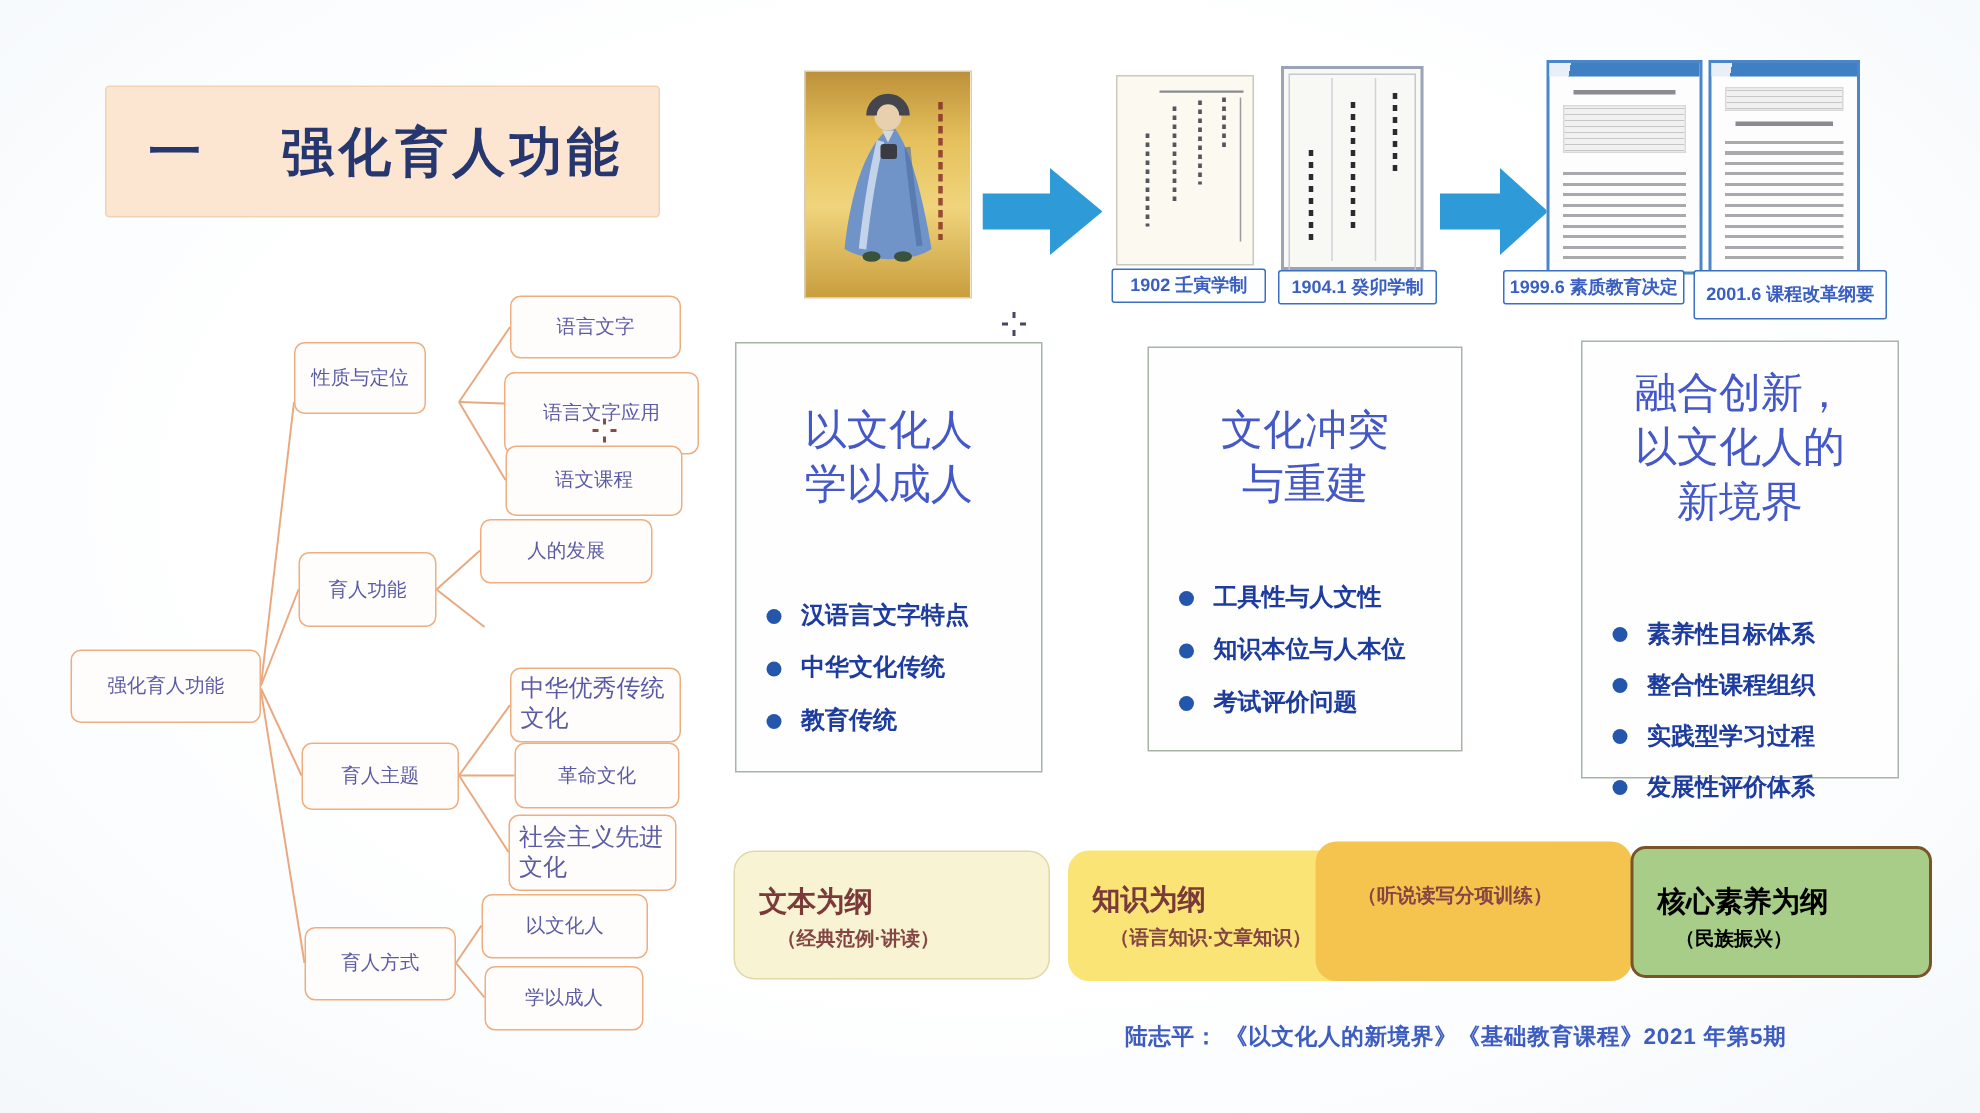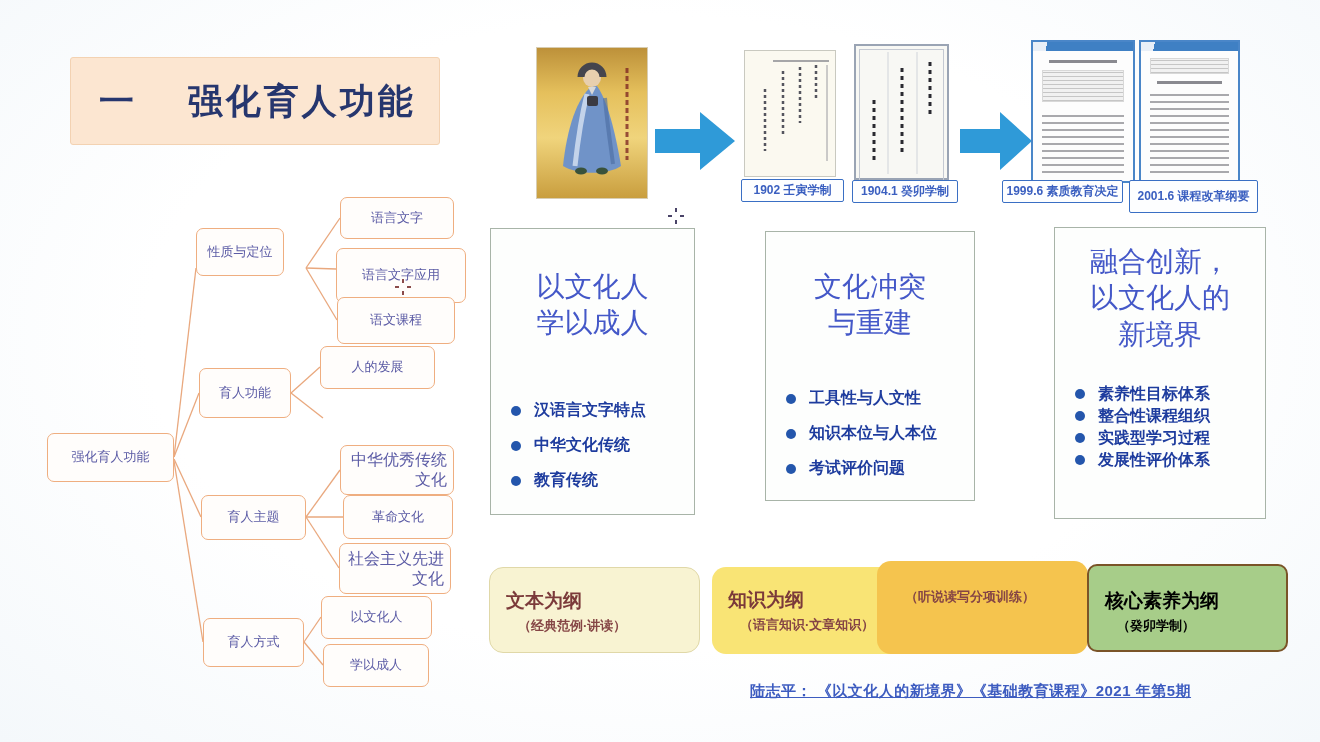--- a/index.html
+++ b/index.html
@@ -17,21 +17,21 @@
   }
   .title-box .title-text {
     font-size:35px; font-weight:700; color:#26366e; letter-spacing:3px;
     white-space:pre;
   }
   
   .connectors { position:absolute; left:0; top:0; }
   .mm-node {
     position:absolute; background:#fffdfb; border:1.3px solid #efae80;
     border-radius:7px; display:flex; align-items:center; justify-content:center;
-    color:#5b5ba5; font-size:13px; text-align:right; line-height:1.25;
+    color:#5b5ba5; font-size:13px; text-align:left; line-height:1.25;
     padding:2px 6px; font-weight:500;
   }
   .mm-small { font-size:16px; }
   
   .confucius { position:absolute; left:537px; top:48px; width:110px; height:150px;
     box-shadow:0 0 0 1px #d8cdb2; }
   
   .flow-arrow { position:absolute; }
   
   .doc { position:absolute; display:flex; flex-direction:column; }
@@ -67,21 +67,21 @@
   .stage { position:absolute; border-radius:14px; padding:20px 0 0 16px; }
   .stage-title { font-size:19px; font-weight:700; color:#7b3a3a; }
   .stage-sub { font-size:13px; font-weight:600; color:#854545; margin:3px 0 0 12px; }
   .stage-1 { background:#f8f3d2; border:1px solid #e0d8a8; }
   .stage-2 { background:#f9e475; }
   .stage-3 { background:#f5c44e; }
   .stage-4 { background:#a7cd89; border:2px solid #7a5428; border-radius:10px; }
   .stage-4 .stage-title, .stage-4 .stage-sub { color:#000000; }
   
   .citation { position:absolute; left:750px; top:682px; font-size:15px;
-    font-weight:600; color:#3d5cc0; letter-spacing:0.5px;text-decoration:underline; }
+    font-weight:600; color:#3d5cc0; letter-spacing:0.5px; }
   .cursor { position:absolute; }
 </style>
 </head>
 <body>
 
 <div class="slide">
 
   <div class="title-box">
     <span class="title-text">一　 强化育人功能</span>
   </div>
@@ -243,21 +243,21 @@
         <span class="dot"></span>
         <span class="bullet-text">考试评价问题</span>
       </div>
     </div>
   </div>
 
   <div class="panel" style="left:1054px;top:227px;width:212px;height:292px">
     <div class="panel-title" style="margin-top:16px">融合创新，
 以文化人的
 新境界</div>
-    <div class="bullets" style="margin-top:30px;gap:0">
+    <div class="bullets" style="margin-top:59px;gap:12px">
       <div class="bullet">
         <span class="dot"></span>
         <span class="bullet-text">素养性目标体系</span>
       </div>
       <div class="bullet">
         <span class="dot"></span>
         <span class="bullet-text">整合性课程组织</span>
       </div>
       <div class="bullet">
         <span class="dot"></span>
@@ -276,18 +276,18 @@
   </div>
   <div class="stage stage-2" style="left:712px;top:567px;width:213px;height:87px">
     <div class="stage-title">知识为纲</div>
     <div class="stage-sub">（语言知识·文章知识）</div>
   </div>
   <div class="stage stage-3" style="left:877px;top:561px;width:211px;height:93px;padding-top:24px">
     <div class="stage-sub">（听说读写分项训练）</div>
   </div>
   <div class="stage stage-4" style="left:1087px;top:564px;width:201px;height:88px;padding-top:22px">
     <div class="stage-title">核心素养为纲</div>
-    <div class="stage-sub">（癸卯学制）</div>
+    <div class="stage-sub">（民族振兴）</div>
   </div>
 
   <div class="citation">陆志平： 《以文化人的新境界》《基础教育课程》2021 年第5期</div>
 
 </div>
 
 </body></html>

